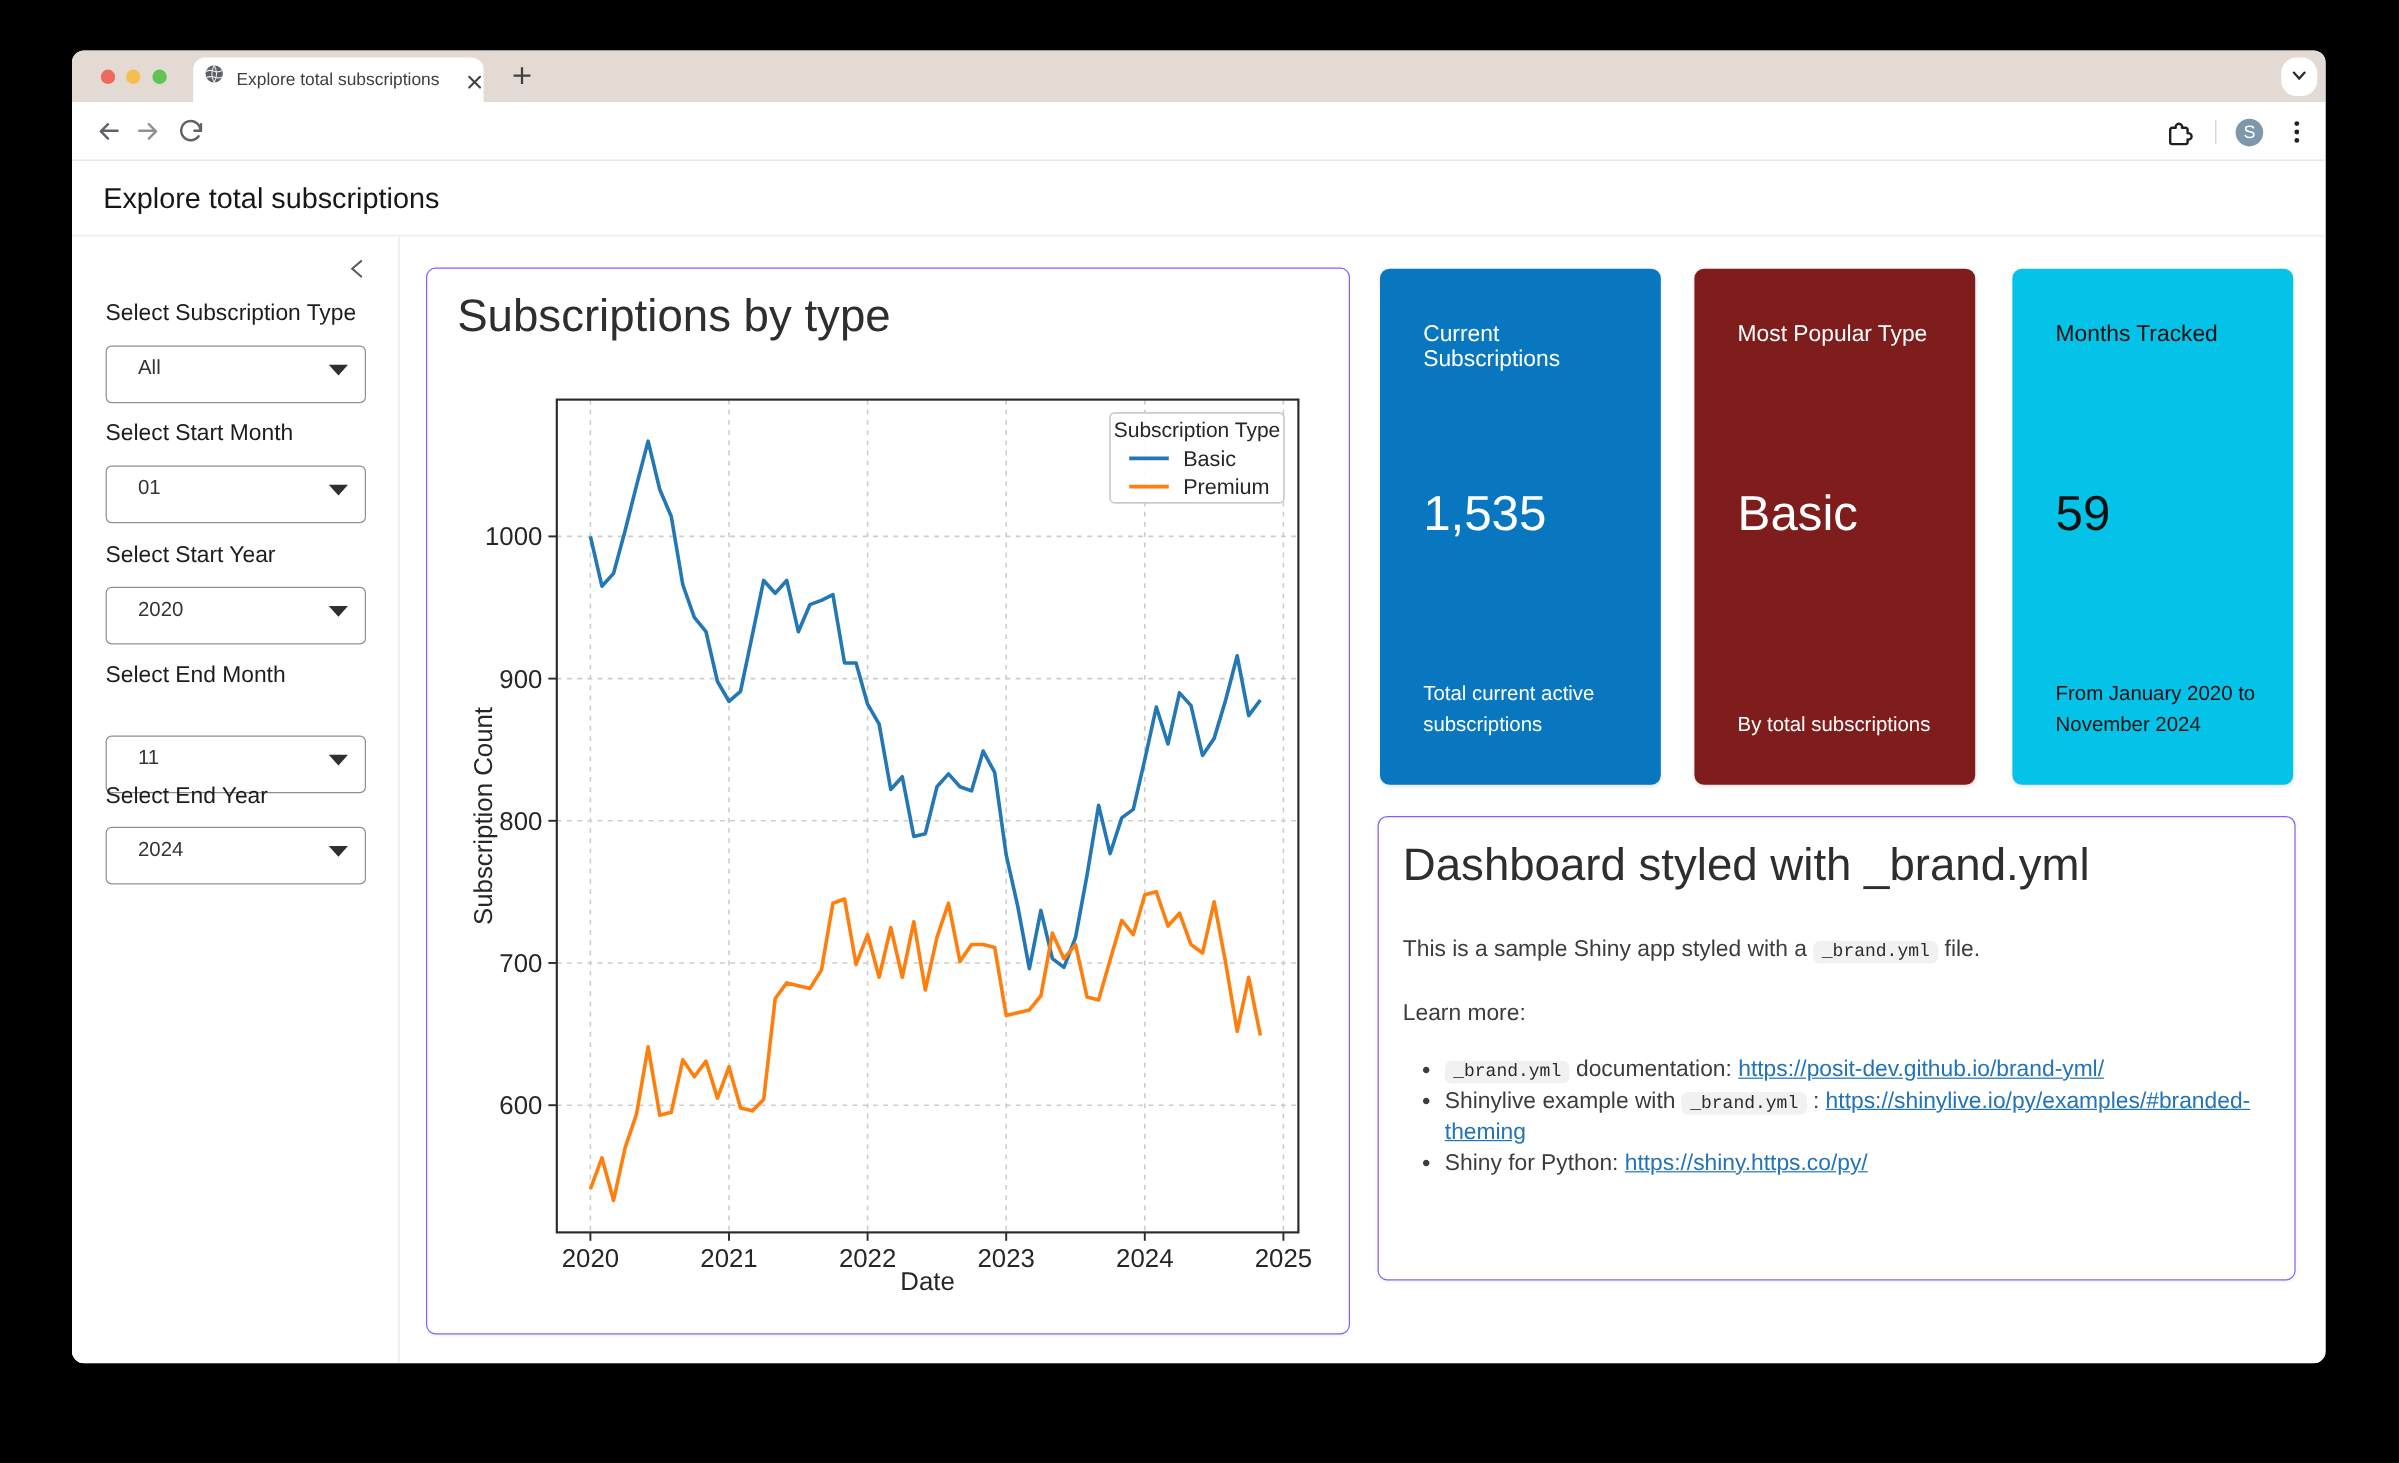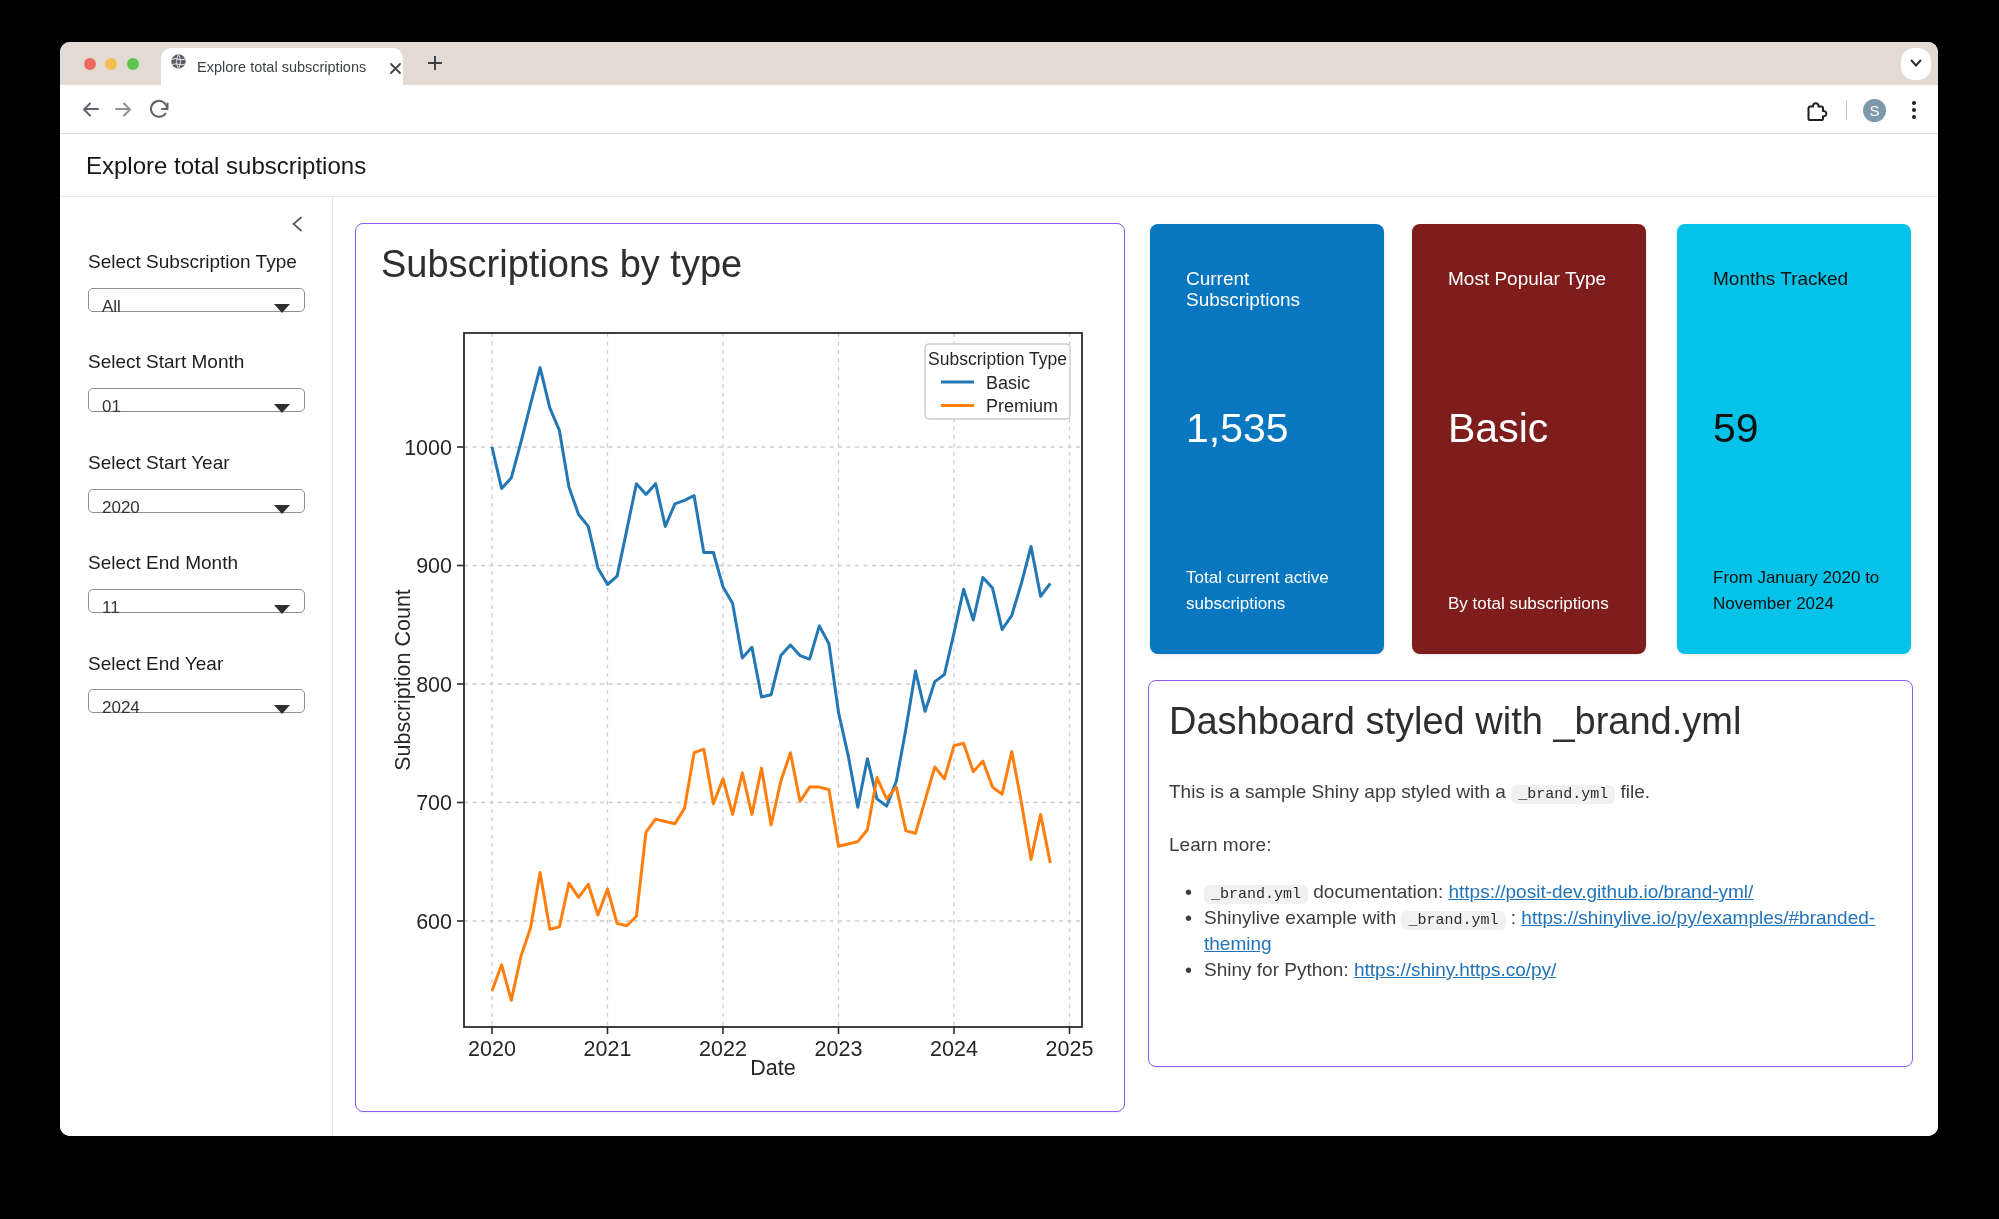--- a/index.html
+++ b/index.html
@@ -17,21 +17,21 @@
 #pill { position:absolute; left:133px; top:6px; width:1596px; height:36px; border-radius:18px; background:#e9e9e9; }
 #urltext { position:absolute; left:38px; top:9px; font-size:18px; color:#202124; }
 #urltext span { color:#67696d; }
 #avatar { position:absolute; left:1803px; top:14px; width:23px; height:23px; border-radius:50%; background:#7d98aa; color:#fff; font-size:15px; text-align:center; line-height:23px; }
 
 #page { position:absolute; left:0; top:92px; width:100%; height:1002px; background:#fff; }
 #hdr { position:absolute; left:0; top:1px; width:100%; height:62px; border-bottom:1px solid #e8e8e8; }
 #hdr h1 { position:absolute; left:26px; top:16px; font-size:24px; line-height:29px; font-weight:400; color:#171717; }
 #sidebar { position:absolute; left:0; top:63px; width:273px; height:939px; border-right:1px solid #e5e5e5; }
 .lbl { position:absolute; left:28px; font-size:19px; line-height:23px; font-weight:400; color:#1d1d1d; }
-.sel { position:absolute; left:28px; width:217px; height:24px; border:1px solid #8f8f8f; border-radius:5px; background:#fff; font-size:17px; color:#333; line-height:36px; padding-left:13px; }
+.sel { position:absolute; left:28px; width:217px; height:48px; border:1px solid #8f8f8f; border-radius:5px; background:#fff; font-size:17px; color:#333; line-height:36px; padding-left:26px; }
 .sel:after { content:""; position:absolute; right:14px; top:15px; width:0; height:0; border-left:8px solid transparent; border-right:8px solid transparent; border-top:9px solid #2f2f2f; }
 
 .card { position:absolute; background:#fff; border:1px solid #8b5cf6; border-radius:8px; box-shadow:0 1px 3px rgba(0,0,0,0.06); }
 #chartcard { left:295px; top:89px; width:770px; height:889px; }
 #chartcard h2 { position:absolute; left:25px; top:18px; font-size:38px; line-height:44px; font-weight:400; color:#2e2e2e; }
 .vbox { position:absolute; top:90px; width:234px; height:430px; border-radius:8px; box-shadow:0 1px 3px rgba(0,0,0,0.1); }
 .vbox .t { position:absolute; left:36px; top:44px; font-size:19px; line-height:21px; }
 .vbox .v { position:absolute; left:36px; top:181px; font-size:41px; }
 .vbox .c { position:absolute; left:36px; bottom:37px; font-size:17px; line-height:26px; }
 #vb1 { left:1090px; background:#0877c0; color:#fff; }
@@ -107,21 +107,21 @@
       <svg class="abs" style="left:231px;top:19px" width="12" height="16" viewBox="0 0 12 16">
           <path d="M10 1.5 L2.5 8 L10 14.5" stroke="#5a5a5a" stroke-width="1.7" fill="none" stroke-linecap="round"></path>
         </svg>
       <div class="lbl" style="top:53px">Select Subscription Type</div>
       <div class="sel" style="top:91px">All</div>
       <div class="lbl" style="top:153px">Select Start Month</div>
       <div class="sel" style="top:191px">01</div>
       <div class="lbl" style="top:254px">Select Start Year</div>
       <div class="sel" style="top:292px">2020</div>
       <div class="lbl" style="top:354px">Select End Month</div>
-      <div class="sel" style="top:392px">11</div>
+      <div class="sel" style="top:416px">11</div>
       <div class="lbl" style="top:455px">Select End Year</div>
       <div class="sel" style="top:492px">2024</div>
     </div>
 
     <div class="card" id="chartcard">
       <h2>Subscriptions by type</h2>
       <svg class="abs" style="left:0;top:0" width="770" height="889" viewBox="0 0 770 889">
       <line x1="136.0" y1="109" x2="136.0" y2="803" stroke="#cccccc" stroke-width="1.3" stroke-dasharray="4,4.5"></line>
       <line x1="251.5" y1="109" x2="251.5" y2="803" stroke="#cccccc" stroke-width="1.3" stroke-dasharray="4,4.5"></line>
       <line x1="367.0" y1="109" x2="367.0" y2="803" stroke="#cccccc" stroke-width="1.3" stroke-dasharray="4,4.5"></line>

